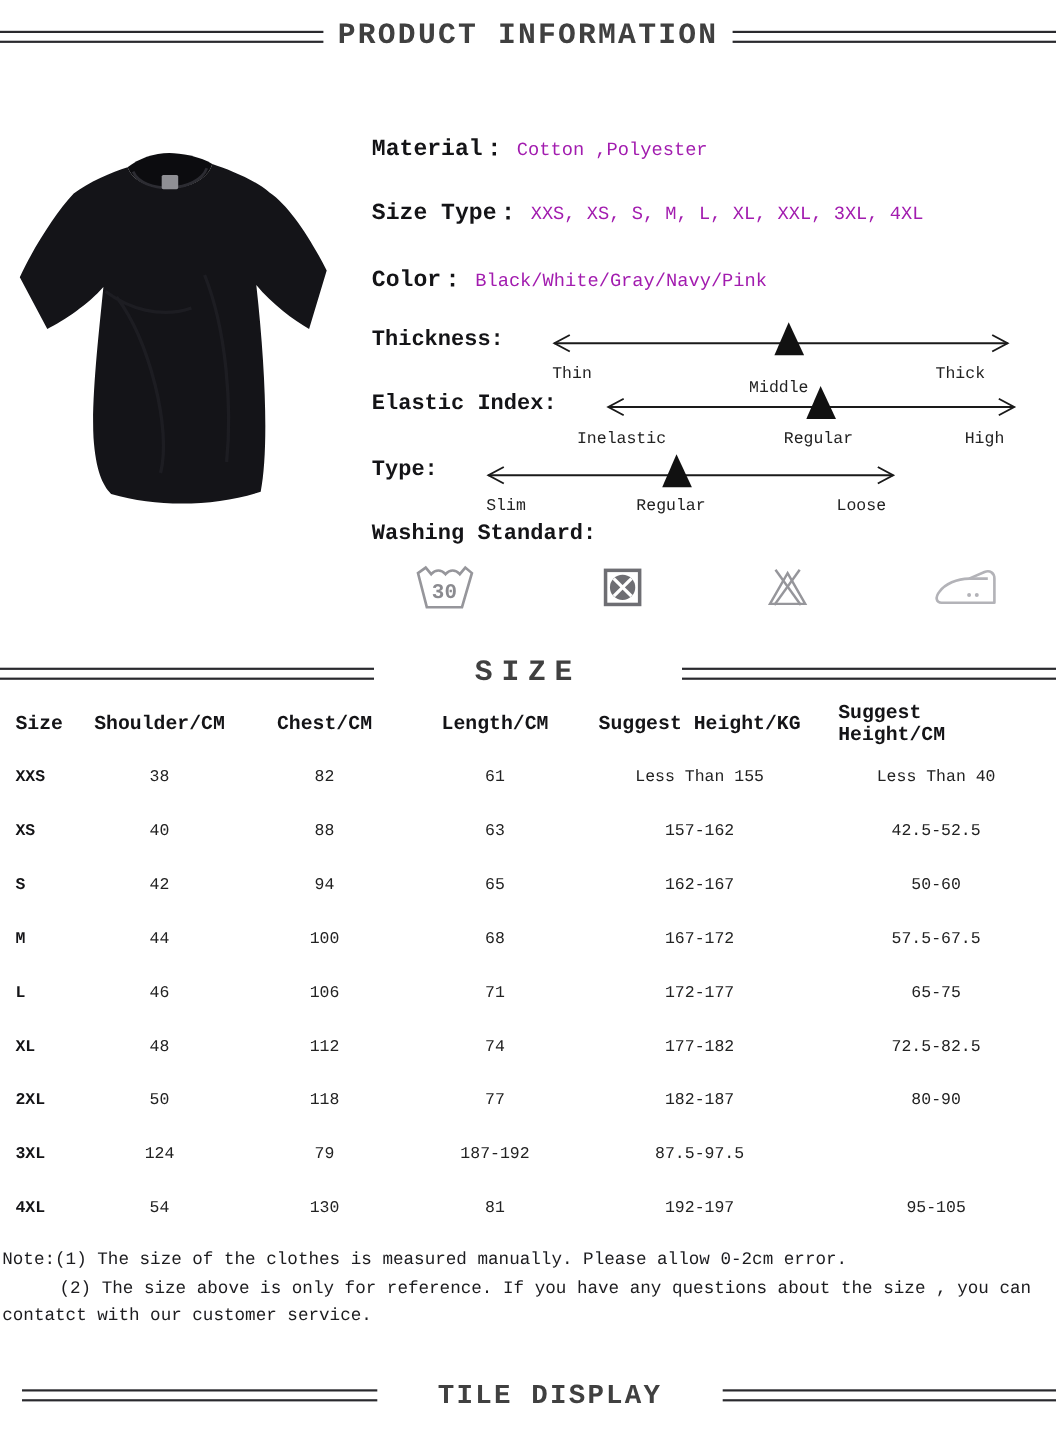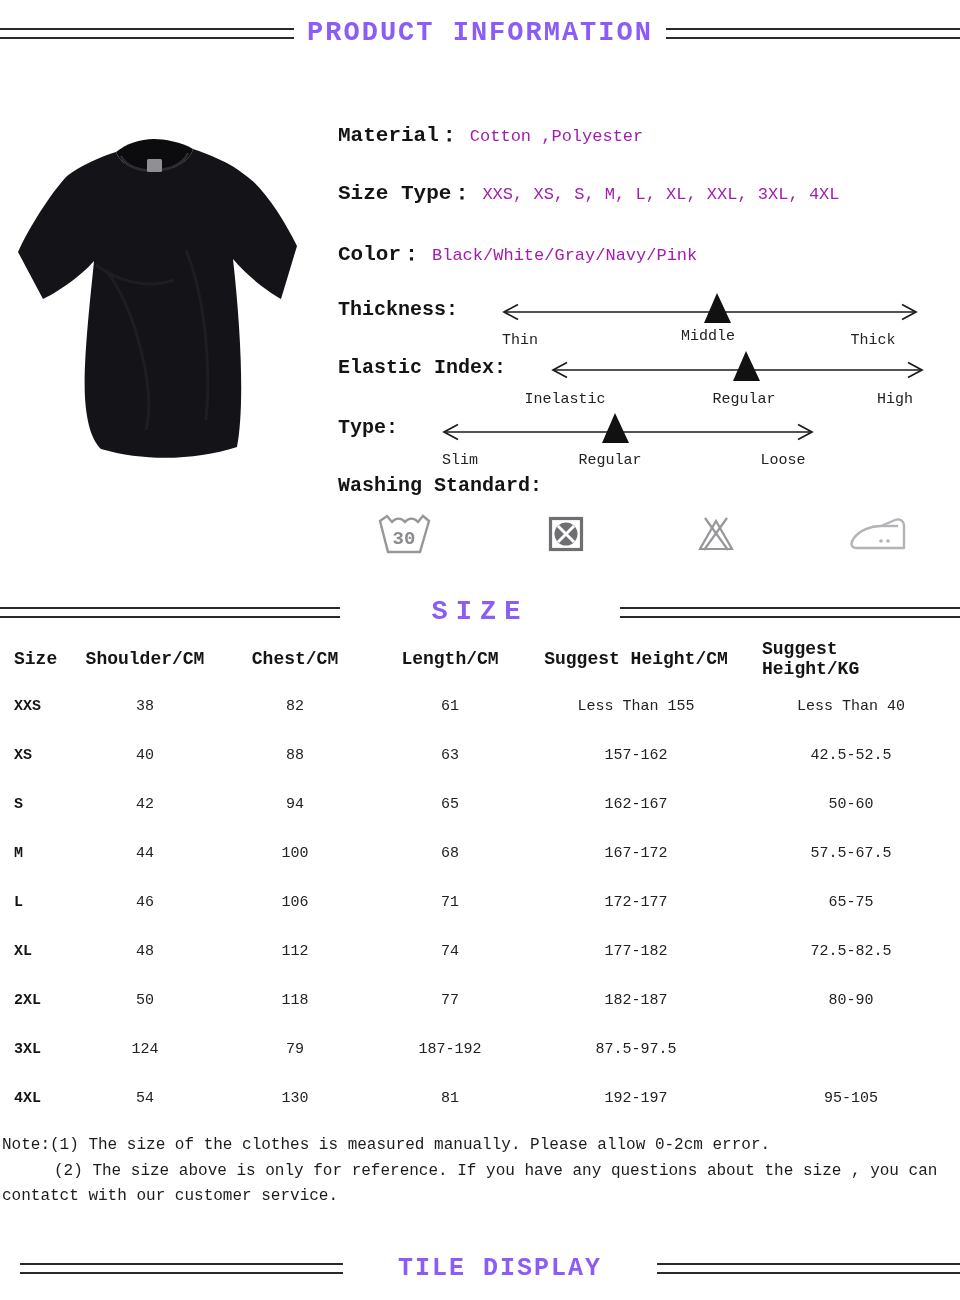--- a/index.html
+++ b/index.html
@@ -2,21 +2,21 @@
 <html><head>
 <meta charset="utf-8">
 <style>
   html,body{margin:0;padding:0;background:#ffffff;}
   #page{position:relative;width:960px;height:1300px;background:#fff;overflow:hidden;
         font-family:"Liberation Mono","DejaVu Sans Mono",monospace;color:#1c1c1f;}
 
   
   .rule-header{position:absolute;left:0;width:960px;display:flex;align-items:center;}
   .dline{flex:1;height:7px;border-top:2px solid #2a2a2e;border-bottom:2px solid #2a2a2e;}
-  .rule-title{font-weight:bold;white-space:nowrap;color:#8b5cf6;}
+  .rule-title{font-weight:bold;white-space:nowrap;color:#404040;}
   #hdr-product{top:18px;}
   #hdr-product .rule-title{font-size:27px;letter-spacing:2px;margin:0 13px;}
   #hdr-size{top:597px;}
   #hdr-size .rule-title{font-size:27px;letter-spacing:8px;margin:0 92px;}
   #hdr-tile{top:1254px;margin-left:20px;}
   #hdr-tile .rule-title{font-size:25px;letter-spacing:2px;margin:0 55px;}
 
   
   .inforow{position:absolute;left:338px;display:flex;align-items:baseline;white-space:nowrap;}
   .ilabel{font-weight:bold;font-size:21px;color:#141417;}
@@ -89,21 +89,21 @@
   </div>
 
   <div class="scalelabel" style="top:298px;">Thickness:</div>
   <svg class="absvg" style="left:495px;top:292px;" width="430" height="42" viewBox="0 0 430 42">
     <line x1="9" y1="20" x2="421" y2="20" stroke="#1a1a1a" stroke-width="1.7"></line>
     <path d="M23,12.5 L9,20 L23,27.5" fill="none" stroke="#1a1a1a" stroke-width="1.7"></path>
     <path d="M407,12.5 L421,20 L407,27.5" fill="none" stroke="#1a1a1a" stroke-width="1.7"></path>
     <path d="M222,1 L209,31 L236,31 Z" fill="#111"></path>
   </svg>
   <div class="tick" style="left:520px;top:332px;">Thin</div>
-  <div class="tick" style="left:708px;top:328px;">Middle</div>
+  <div class="tick" style="left:708px;top:344px;">Middle</div>
   <div class="tick" style="left:873px;top:332px;">Thick</div>
 
   <div class="scalelabel" style="top:356px;">Elastic Index:</div>
   <svg class="absvg" style="left:545px;top:350px;" width="385" height="42" viewBox="0 0 385 42">
     <line x1="8" y1="20" x2="377" y2="20" stroke="#1a1a1a" stroke-width="1.7"></line>
     <path d="M22,12.5 L8,20 L22,27.5" fill="none" stroke="#1a1a1a" stroke-width="1.7"></path>
     <path d="M363,12.5 L377,20 L363,27.5" fill="none" stroke="#1a1a1a" stroke-width="1.7"></path>
     <path d="M201,1 L188,31 L215,31 Z" fill="#111"></path>
   </svg>
   <div class="tick" style="left:565px;top:391px;">Inelastic</div>
@@ -152,22 +152,22 @@
     <div class="dline"></div>
     <div class="rule-title">SIZE</div>
     <div class="dline"></div>
   </div>
 
   <div id="thead" class="tgrid">
     <div>Size</div>
     <div>Shoulder/CM</div>
     <div>Chest/CM</div>
     <div>Length/CM</div>
+    <div>Suggest Height/KG</div>
     <div>Suggest Height/CM</div>
-    <div>Suggest Height/KG</div>
   </div>
 
   <div id="tbody" style="position:absolute;left:0;top:682px;width:940px;">
     <div class="tgrid trow" style="position:relative;">
       <div class="sz">XXS</div>
       <div>38</div>
       <div>82</div>
       <div>61</div>
       <div>Less Than 155</div>
       <div>Less Than 40</div>

